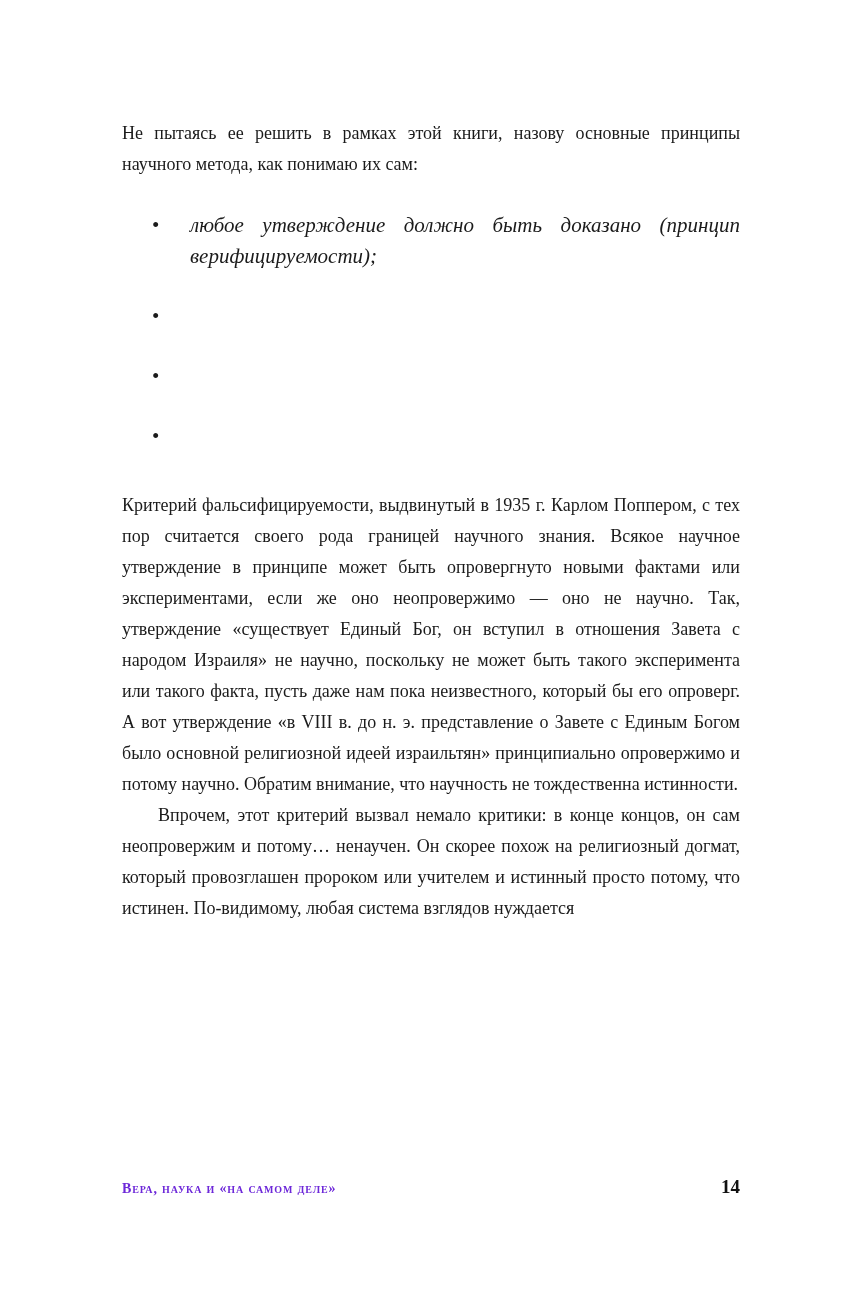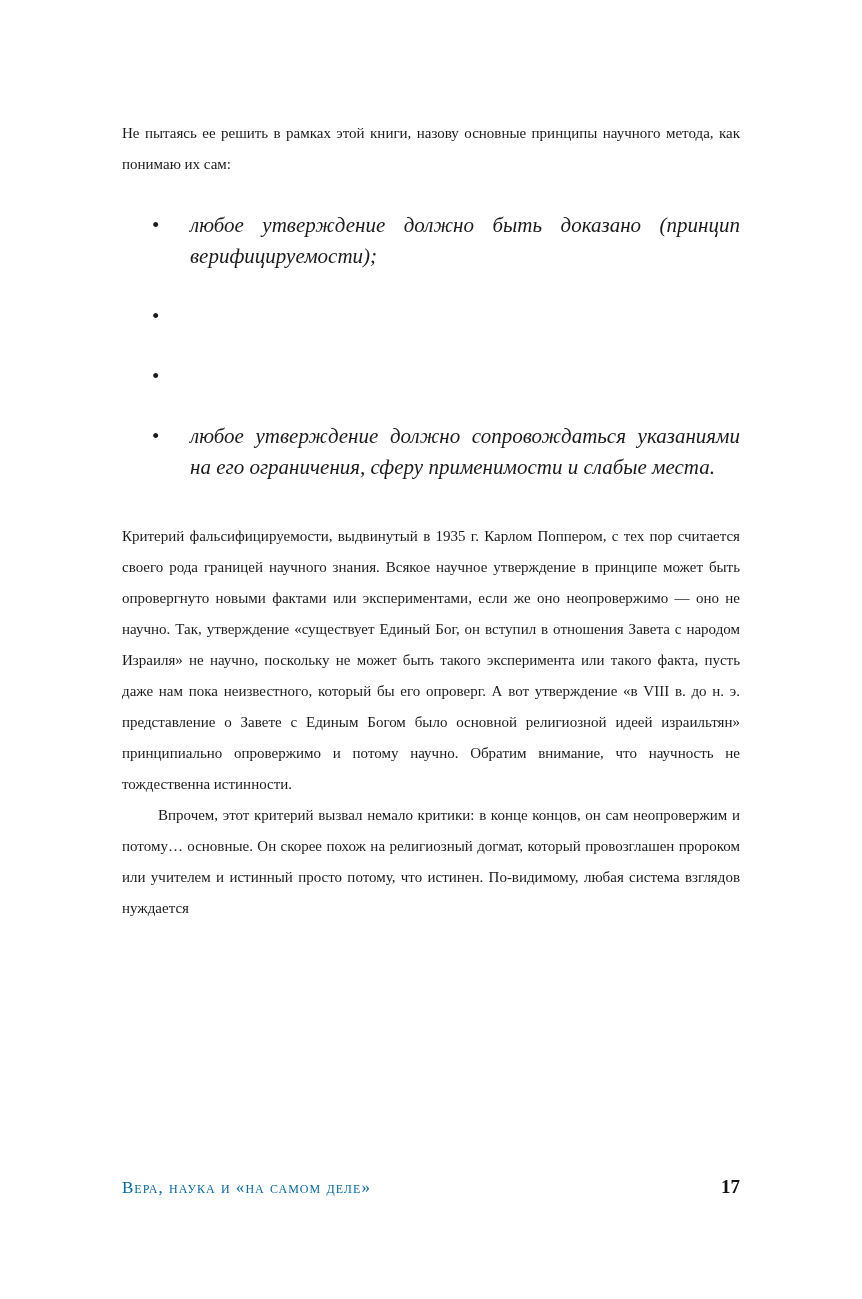--- a/index.html
+++ b/index.html
@@ -19,21 +19,21 @@
     background: #ffffff;
   }
   .text-column {
     position: absolute;
     left: 122px;
     top: 118px;
     width: 618px;
   }
   .para {
     margin: 0;
-    font-size: 15px;
+    font-size: 18px;
     line-height: 31px;
     text-align: justify;
     hyphens: auto;
     -webkit-hyphens: auto;
   }
   .para + .para { margin-top: 0; }
   .indent { text-indent: 36px; }
   .bullet-list {
     list-style: none;
     margin: 30px 0 32px 0;
@@ -64,22 +64,23 @@
     left: 122px;
     width: 618px;
     top: 1176px;
     display: flex;
     justify-content: space-between;
     align-items: baseline;
   }
   .running-title {
     font-variant: small-caps;
     letter-spacing: 0.06em;
-    font-size: 17px;
-    color: #0369a1;
+    font-size: 14px;
+    color: #6d28d9;
+    font-weight: bold;
   }
   .page-number {
     font-weight: bold;
     font-size: 19px;
     color: #111111;
   }
 </style>
 </head>
 <body>
 
@@ -95,29 +96,28 @@
         <span class="bullet-text">любое утверждение должно быть доказано (принцип верифицируемости);</span>
       </li>
       <li class="bullet-item">
         <span class="bullet-marker">•</span>
       </li>
       <li class="bullet-item">
         <span class="bullet-marker">•</span>
       </li>
       <li class="bullet-item">
         <span class="bullet-marker">•</span>
-        <span class="bullet-text">любое утверждение должно сопровождаться указаниями на его ограничения, сферу применимости и слабые места.</span>
       </li>
     </ul>
 
     <div class="body-block">
       <p class="para">Критерий фальсифицируемости, выдвинутый в 1935 г. Карлом Поппером, с тех пор считается своего рода границей научного знания. Всякое научное утверждение в принципе может быть опровергнуто новыми фактами или экспериментами, если же оно неопровержимо — оно не научно. Так, утверждение «существует Единый Бог, он вступил в отношения Завета с народом Израиля» не научно, поскольку не может быть такого эксперимента или такого факта, пусть даже нам пока неизвестного, который бы его опроверг. А вот утверждение «в VIII в. до н. э. представление о Завете с Единым Богом было основной религиозной идеей израильтян» принципиально опровержимо и потому научно. Обратим внимание, что научность не тождественна истинности.</p>
-      <p class="para indent">Впрочем, этот критерий вызвал немало критики: в конце концов, он сам неопровержим и потому… основные. Он скорее похож на религиозный догмат, который провозглашен пророком или учителем и истинный просто потому, что истинен. По-видимому, любая система взглядов нуждается</p>
+      <p class="para indent">Впрочем, этот критерий вызвал немало критики: в конце концов, он сам неопровержим и потому… ненаучен. Он скорее похож на религиозный догмат, который провозглашен пророком или учителем и истинный просто потому, что истинен. По-видимому, любая система взглядов нуждается</p>
     </div>
 
   </div>
 
   <div class="footer">
     <span class="running-title">Вера, наука и «на самом деле»</span>
-    <span class="page-number">17</span>
+    <span class="page-number">14</span>
   </div>
 
 </div>
 
 </body></html>

